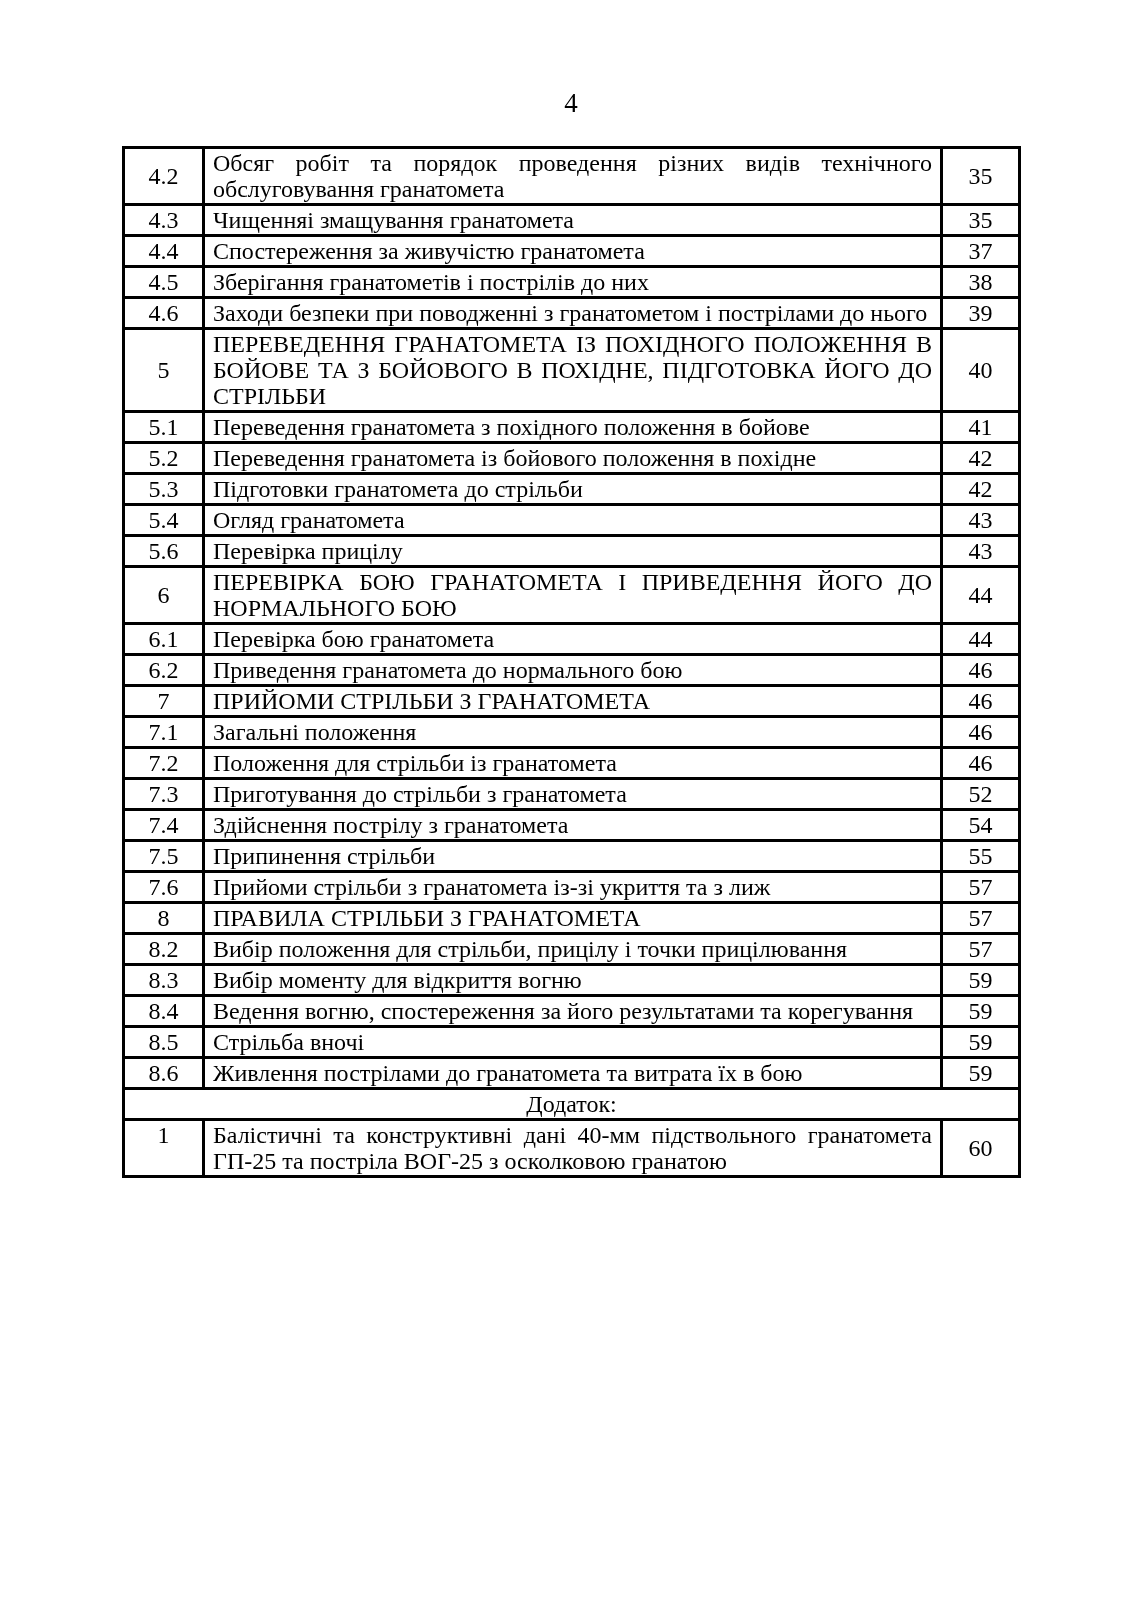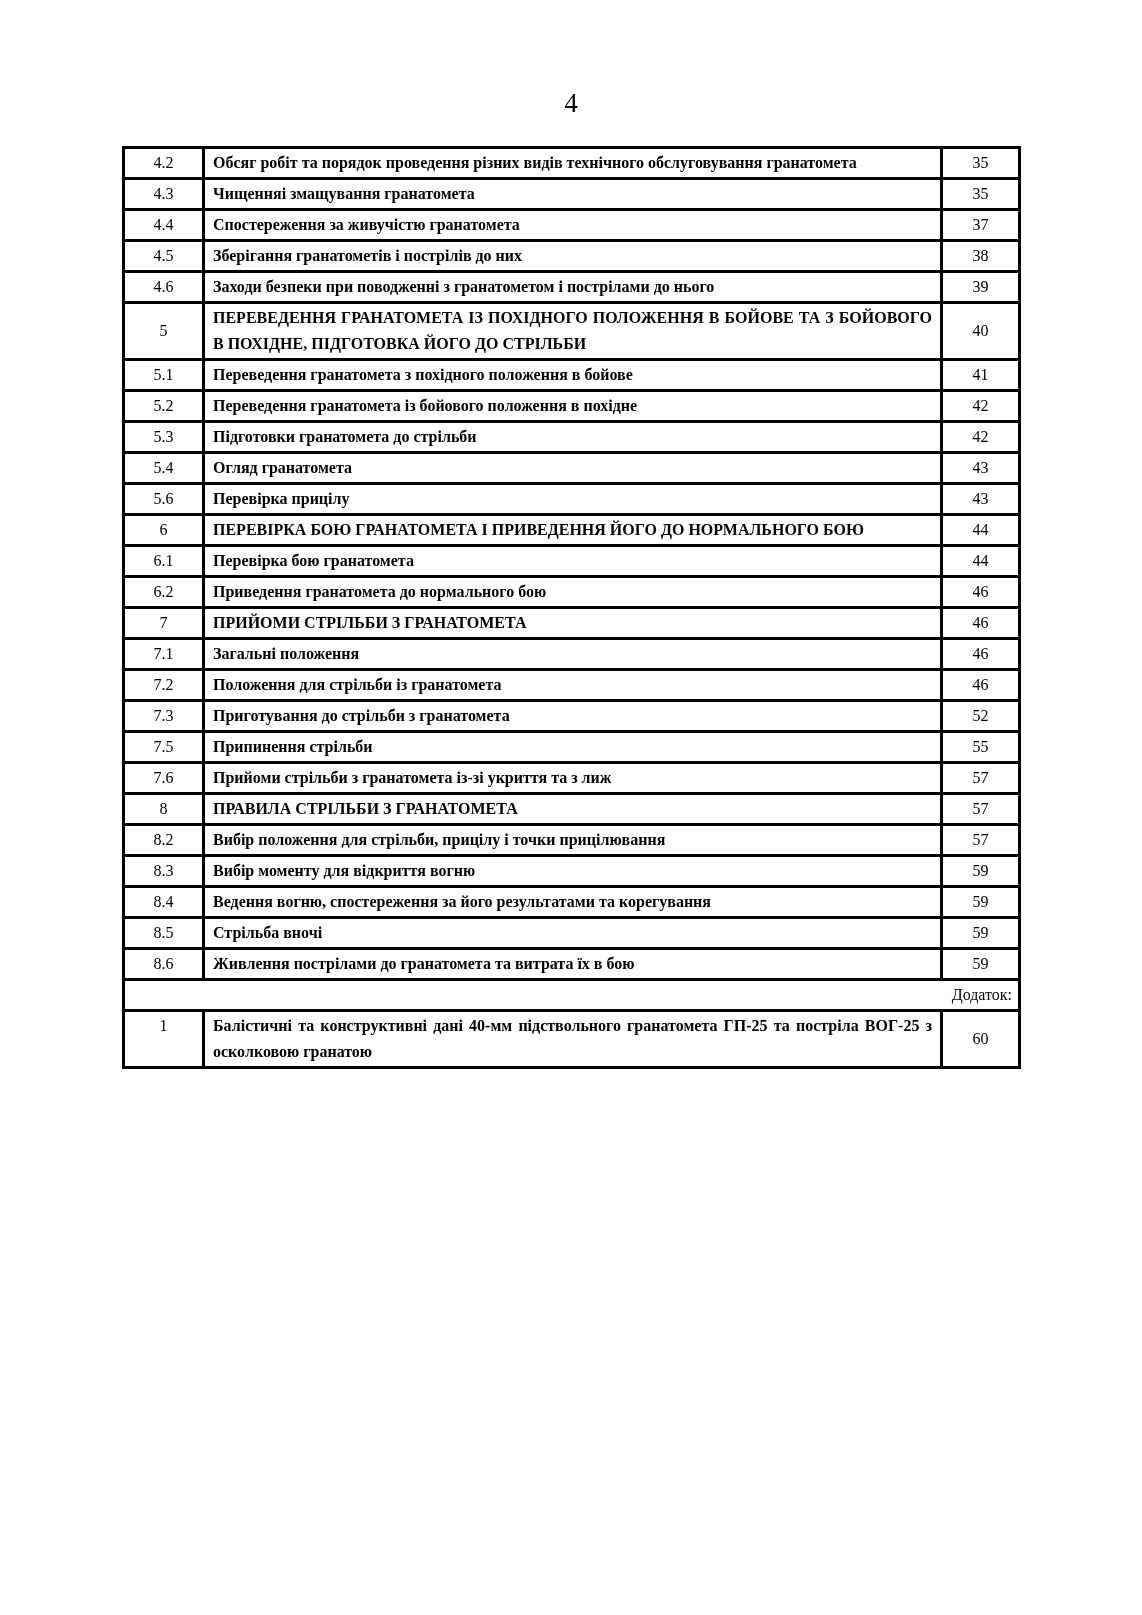--- a/index.html
+++ b/index.html
@@ -18,44 +18,43 @@
     padding-top: 88px;
     text-align: center;
     font-size: 27px;
     line-height: 30px;
   }
   table.toc {
     border-collapse: collapse;
     margin: 28px 0 0 122px;
     width: 896px;
     table-layout: fixed;
-    font-size: 16px;
+    font-size: 24px;
   }
   col.c-num  { width: 80px; }
   col.c-title{ width: 738px; }
   col.c-page { width: 78px; }
   td {
     border: 3px solid #000000;
     line-height: 26px;
     padding: 1px 8px;
     vertical-align: middle;
     overflow: hidden;
   }
   td.num, td.pagecol {
     text-align: center;
     padding: 1px 2px;
   }
   td.title {
     text-align: justify;
     text-align-last: left;
-    font-weight: bold;
     -moz-text-align-last: left;
   }
   td.span-cell {
-    text-align: right;
+    text-align: center;
     padding: 1px 6px;
   }
   td.vtop { vertical-align: top; }
 </style>
 </head>
 <body>
 
 <div class="page">
   <div class="page-number">4</div>
 
@@ -150,20 +149,25 @@
           <td class="num">7.2</td>
           <td class="title">Положення для стрільби із гранатомета</td>
           <td class="pagecol">46</td>
         </tr>
         <tr>
           <td class="num">7.3</td>
           <td class="title">Приготування до стрільби з гранатомета</td>
           <td class="pagecol">52</td>
         </tr>
         <tr>
+          <td class="num">7.4</td>
+          <td class="title">Здійснення пострілу з гранатомета</td>
+          <td class="pagecol">54</td>
+        </tr>
+        <tr>
           <td class="num">7.5</td>
           <td class="title">Припинення стрільби</td>
           <td class="pagecol">55</td>
         </tr>
         <tr>
           <td class="num">7.6</td>
           <td class="title">Прийоми стрільби з гранатомета із-зі укриття та з лиж</td>
           <td class="pagecol">57</td>
         </tr>
         <tr>

